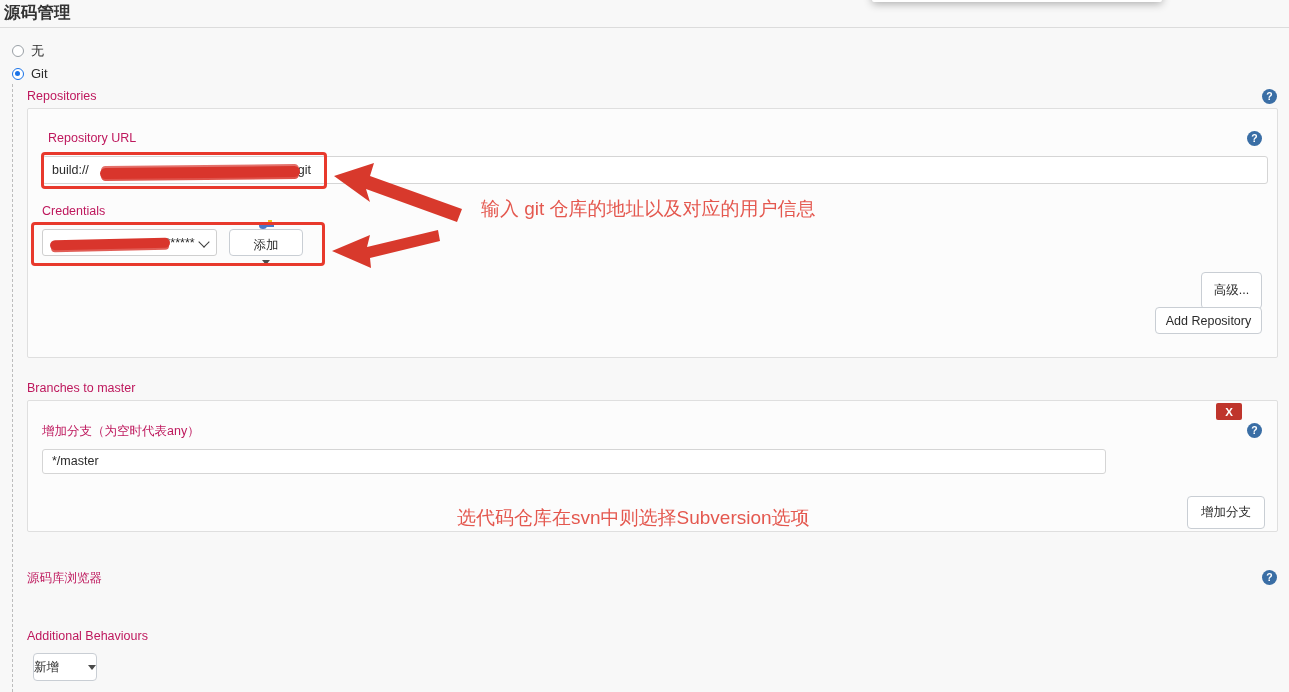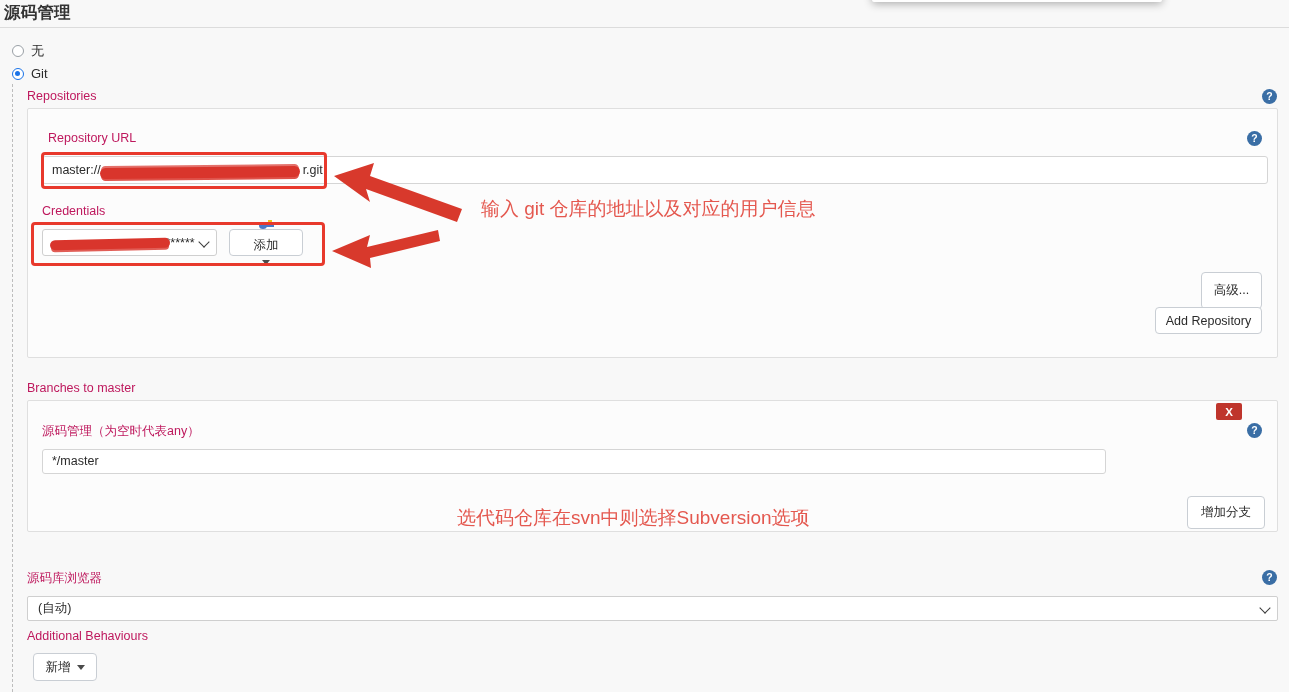--- a/index.html
+++ b/index.html
@@ -177,21 +177,21 @@
   <div class="lbl" style="left:27px; top:89px;">Repositories</div>
   <div class="help" style="left:1262px; top:89px;">?</div>
 
   <div class="panel" style="left:27px; top:108px; width:1251px; height:250px;"></div>
 
   <div class="lbl" style="left:35px; top:131px;margin-left:13px;">Repository URL</div>
   <div class="help" style="left:1247px; top:131px;">?</div>
 
   <div class="text-input" style="left:42px; top:156px; width:1226px; height:28px;">
     <span class="redacted-url">
-      <span>master://</span><span style="display:inline-block;width:202px;"></span><span>r.git</span>
+      <span>build://</span><span style="display:inline-block;width:202px;"></span><span>r.git</span>
       <span class="scribble"></span>
     </span>
   </div>
 
   <div class="lbl" style="left:42px; top:204px;">Credentials</div>
 
   <div class="select-box" style="left:42px; top:229px; width:175px; height:27px;">
     <span style="padding-left:110px;">/******</span>
     <span class="chev"></span>
     <span class="cred-scribble"></span>
@@ -212,41 +212,37 @@
   </div>
   <div class="btn" style="left:1155px; top:307px; width:107px; height:27px;">
     <span>Add Repository</span>
   </div>
 
   <div class="lbl" style="left:27px; top:381px;">Branches to master</div>
   <div class="panel" style="left:27px; top:400px; width:1251px; height:132px;"></div>
 
   <div class="x-badge" style="left:1216px; top:403px; width:26px; height:17px;">X</div>
 
-  <div class="lbl" style="left:42px; top:423px;">源码管理（为空时代表any）</div>
+  <div class="lbl" style="left:42px; top:423px;">增加分支（为空时代表any）</div>
   <div class="help" style="left:1247px; top:423px;">?</div>
 
   <div class="text-input" style="left:42px; top:449px; width:1064px; height:25px;">
     <span>*/master</span>
   </div>
 
   <div class="btn" style="left:1187px; top:496px; width:78px; height:33px;">
     <span>增加分支</span>
   </div>
 
   <div class="lbl" style="left:27px; top:570px;">源码库浏览器</div>
   <div class="help" style="left:1262px; top:570px;">?</div>
 
-  <div class="wide-select" style="left:27px; top:596px; width:1251px; height:25px;">
-    <span>(自动)</span>
-    <span class="chev"></span>
-  </div>
 
   <div class="lbl" style="left:27px; top:629px;">Additional Behaviours</div>
-  <div class="btn" style="left:33px; top:653px; width:64px; height:28px;">
+  <div class="btn" style="left:33px; top:653px; width:64px; height:28px;justify-content:space-between;">
     <span>新增</span>
     <span class="caret"></span>
   </div>
 
   <div class="ann-box" style="left:41px; top:152px; width:286px; height:37px;"></div>
   <div class="ann-box" style="left:31px; top:222px; width:294px; height:44px;"></div>
 
   <svg class="ann-arrow" style="left:330px; top:160px;" width="160" height="115" viewBox="0 0 160 115">
     <polygon points="4,16 44,3 40,16 132,49 127,62 36,29 40,42" fill="#d8392c"></polygon>
   </svg>

